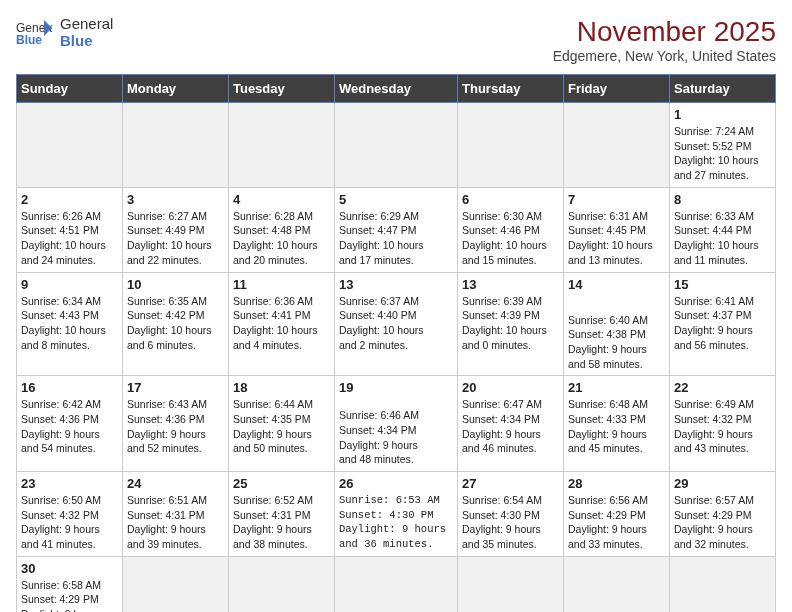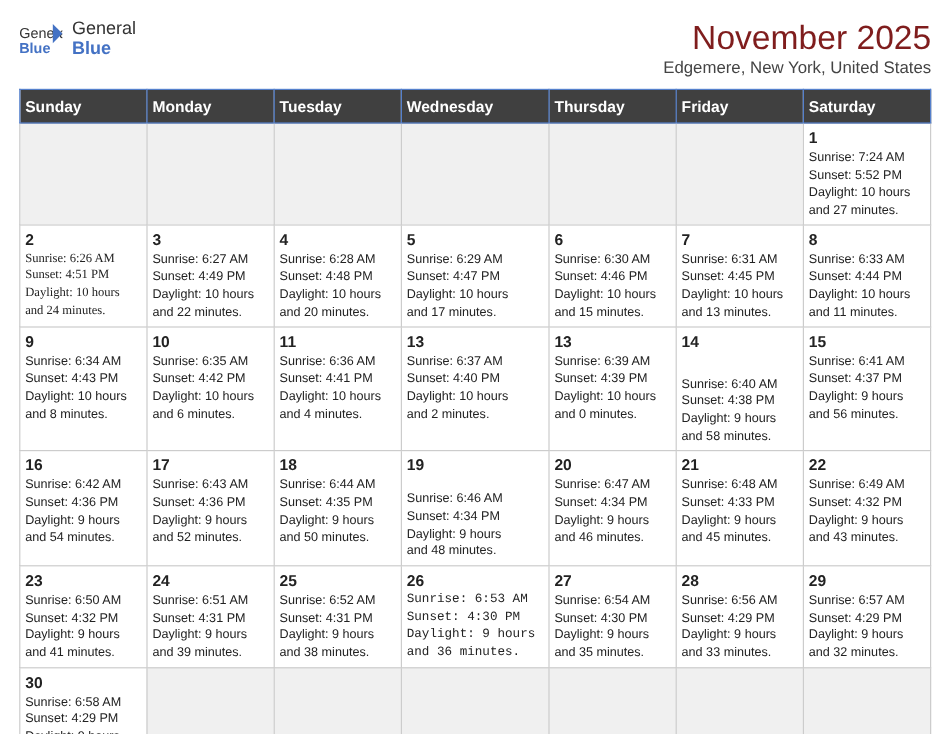--- a/index.html
+++ b/index.html
@@ -123,21 +123,21 @@
           <span class="day-number">1</span>
           <div class="day-info" style="white-space: pre-line;">Sunrise: 7:24 AM
 Sunset: 5:52 PM
 Daylight: 10 hours
 and 27 minutes.</div>
         </td>
       </tr>
       <tr>
         <td>
           <span class="day-number">2</span>
-          <div class="day-info" style="white-space: pre-line; font-family: Liberation Serif, serif;">Sunrise: 6:26 AM
+          <div class="day-info" style="white-space: pre-line;">Sunrise: 6:26 AM
 Sunset: 4:51 PM
 Daylight: 10 hours
 and 24 minutes.</div>
         </td>
         <td>
           <span class="day-number">3</span>
           <div class="day-info" style="white-space: pre-line;">Sunrise: 6:27 AM
 Sunset: 4:49 PM
 Daylight: 10 hours
 and 22 minutes.</div>

